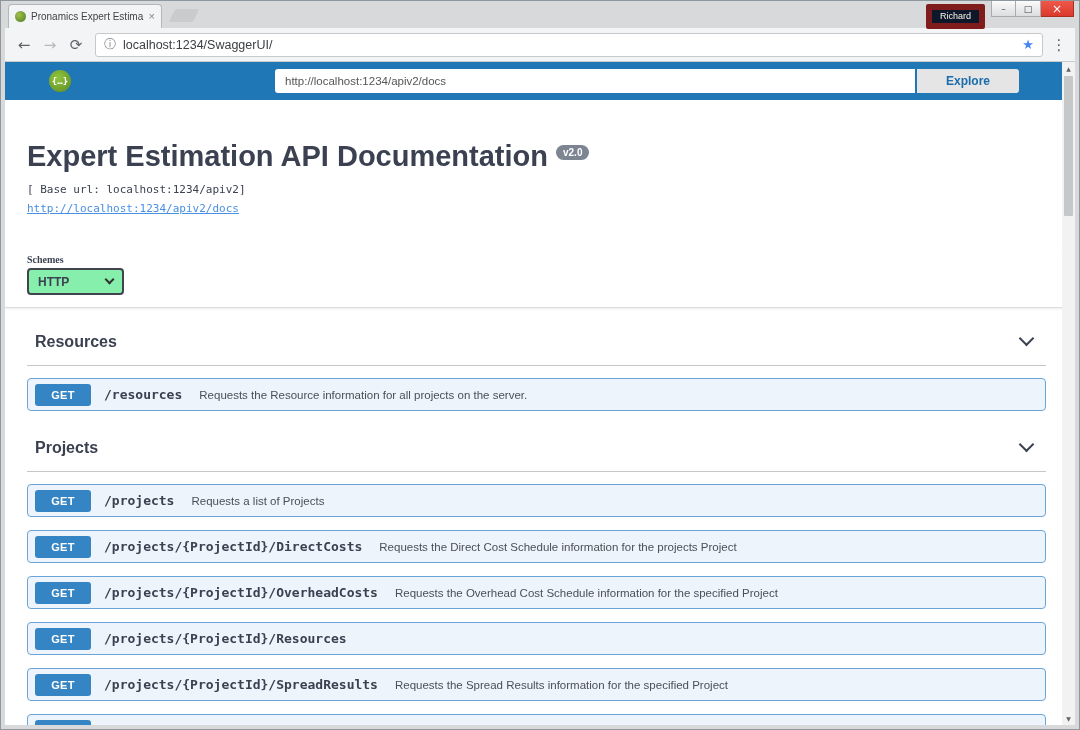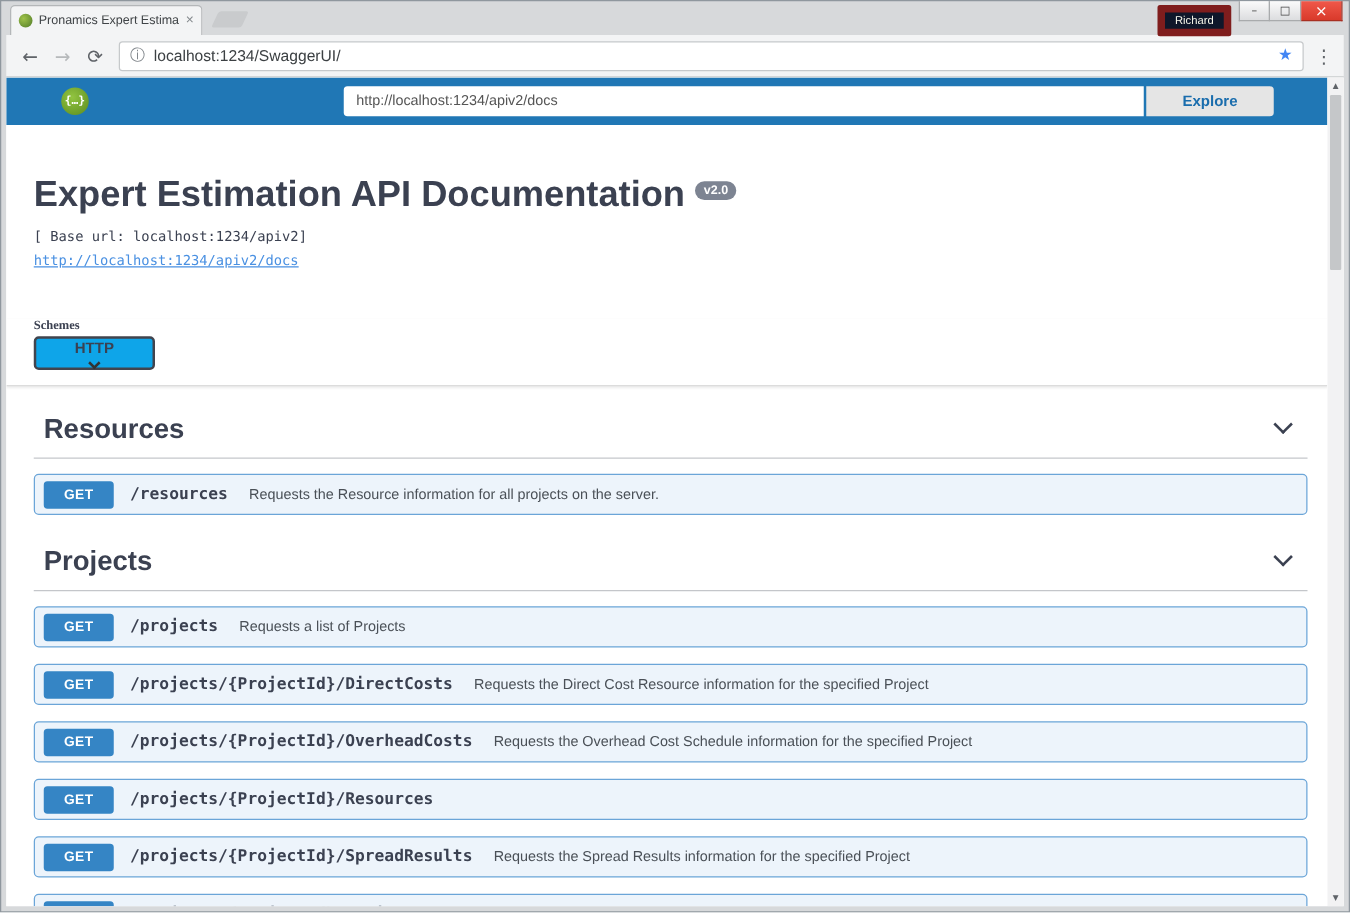--- a/index.html
+++ b/index.html
@@ -87,32 +87,32 @@
   .version-badge {
     display:inline-block; background:#7d8492; color:#fff; font-size:10px; font-weight:bold;
     padding:2px 7px; border-radius:10px; position:relative; top:-10px; margin-left:8px; vertical-align:baseline;
   }
   .base-url { margin-top:10px; font-family:"DejaVu Sans Mono", monospace; font-size:11px; color:#3b4151; }
   .docs-link { display:inline-block; margin-top:6px; font-family:"DejaVu Sans Mono", monospace; font-size:11px; color:#4990e2; text-decoration:underline; cursor:pointer; }
   
   .schemes { margin-top:38px; padding:0 22px 12px; border-bottom:1px solid #dcdcdc; box-shadow:0 1px 2px rgba(0,0,0,.08); }
   .schemes-label { font-size:10px; font-weight:bold; color:#3b4151; margin-bottom:3px;font-family:Liberation Serif, serif; }
   .scheme-select {
-    width:97px; height:27px; border:2px solid #41444e; border-radius:4px; background:#0ea5e9;
+    width:97px; height:27px; border:2px solid #41444e; border-radius:4px; background:#86efac;
     display:flex; align-items:center; justify-content:space-between; padding:0 9px;
-    font-size:12px; font-weight:bold; color:#3b4151; cursor:pointer;flex-direction:column;
+    font-size:12px; font-weight:bold; color:#3b4151; cursor:pointer;
   }
   .scheme-chev { width:7px; height:7px; border-right:2px solid #333; border-bottom:2px solid #333; transform:rotate(45deg); margin-top:-4px; }
   
   .sections { padding:10px 16px 0 22px; }
   .sec-header {
     display:flex; align-items:center; justify-content:space-between;
     height:48px; border-bottom:1px solid rgba(59,65,81,.3); padding:0 14px 0 8px; cursor:pointer;
   }
-  .sec-title { font-size:22px; font-weight:bold; color:#3b4151; margin:0; }
+  .sec-title { font-size:16px; font-weight:bold; color:#3b4151; margin:0; }
   .chev-down { width:11px; height:11px; border-right:2px solid #3b4151; border-bottom:2px solid #3b4151; transform:rotate(45deg); margin-top:-6px; }
   .ops { padding-top:12px; }
   .op-row {
     height:33px; border:1px solid #6ba5d8; background:#edf4fb; border-radius:4px;
     display:flex; align-items:center; margin-bottom:13px; padding:0 10px 0 7px; cursor:pointer;
   }
   .get-badge {
     background:#3585c5; color:#fff; font-size:11px; font-weight:bold; letter-spacing:.3px;
     width:56px; height:22px; line-height:22px; text-align:center; border-radius:3px; flex-shrink:0;
   }
@@ -202,21 +202,21 @@
           </div>
           <div class="ops">
             <div class="op-row">
               <span class="get-badge">GET</span>
               <span class="op-path">/projects</span>
               <span class="op-summary">Requests a list of Projects</span>
             </div>
             <div class="op-row">
               <span class="get-badge">GET</span>
               <span class="op-path">/projects/{ProjectId}/DirectCosts</span>
-              <span class="op-summary">Requests the Direct Cost Resource information for the specified Project</span>
+              <span class="op-summary">Requests the Direct Cost Schedule information for the projects Project</span>
             </div>
             <div class="op-row">
               <span class="get-badge">GET</span>
               <span class="op-path">/projects/{ProjectId}/OverheadCosts</span>
               <span class="op-summary">Requests the Overhead Cost Schedule information for the specified Project</span>
             </div>
             <div class="op-row">
               <span class="get-badge">GET</span>
               <span class="op-path">/projects/{ProjectId}/Resources</span>
             </div>

